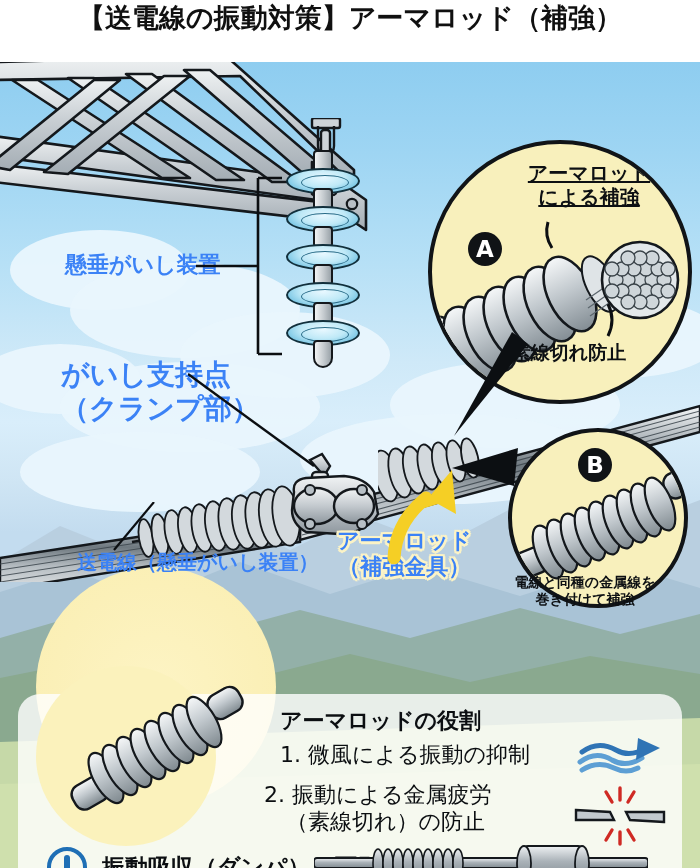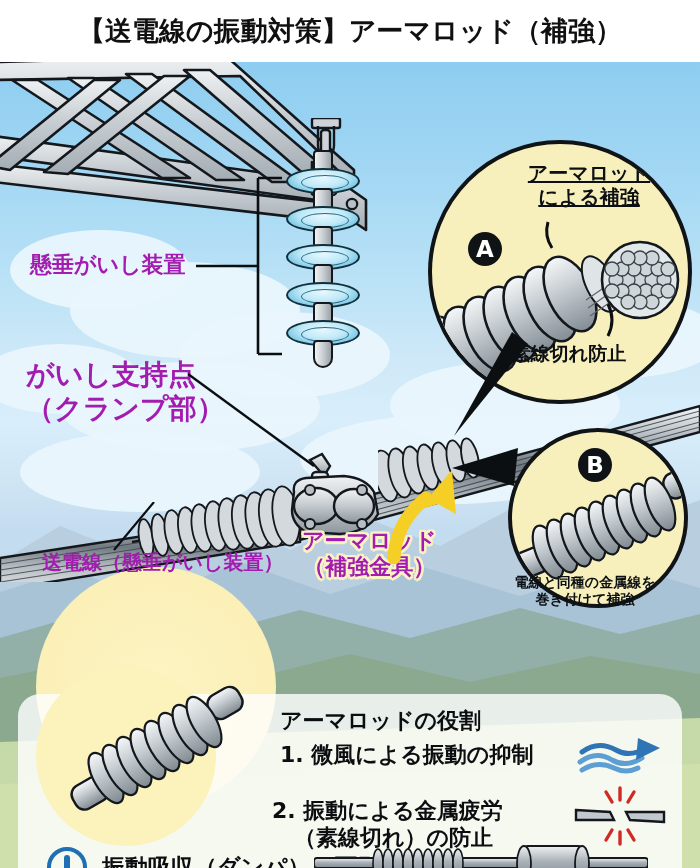--- a/index.html
+++ b/index.html
@@ -5,21 +5,21 @@
   html,body{margin:0;padding:0;background:#fff;}
   body{font-family:"DejaVu Sans","Liberation Sans",sans-serif;}
   #page{
     position:relative;width:700px;height:868px;overflow:hidden;
     background:#fff;
   }
   
   #title-bar{
     position:absolute;left:0;top:0;width:700px;height:62px;
     background:#ffffff;
-    display:flex;align-items:center;justify-content:center;
+    display:flex;justify-content:center;
     z-index:60;
   }
   #title-text{
     font-size:27px;font-weight:bold;color:#101010;
     letter-spacing:0px;white-space:nowrap;
     font-family:"DejaVu Sans","Liberation Sans",sans-serif;
   }
   
   #scene{
     position:absolute;left:0;top:62px;width:700px;height:806px;overflow:hidden;
@@ -63,40 +63,40 @@
     background:#101316;color:#fff;
     display:flex;align-items:center;justify-content:center;
     font-size:23px;font-weight:bold;line-height:1;
   }
   .detail-text{
     position:absolute;font-weight:bold;color:#0d1013;
     line-height:1.18;white-space:pre-line;text-align:center;
   }
   
   .label{
-    position:absolute;font-weight:bold;color:#a21caf;
-    line-height:1.2;white-space:pre-line;
+    position:absolute;font-weight:bold;color:#3b82f6;
+    line-height:1.2;white-space:pre-line;margin-left:35px;
   }
   .label-outline{
     text-shadow:
       -2.5px 0 #fbf3c6, 2.5px 0 #fbf3c6, 0 -2.5px #fbf3c6, 0 2.5px #fbf3c6,
       -2px -2px #fbf3c6, 2px -2px #fbf3c6, -2px 2px #fbf3c6, 2px 2px #fbf3c6;
   }
   
   #bottom-panel{
     position:absolute;left:18px;top:632px;width:664px;height:222px;
     background:rgba(255,255,255,.80);
     border-radius:22px;
     box-sizing:border-box;
   }
   .panel-title{
     position:absolute;font-weight:bold;color:#0b0e11;font-size:22px;
   }
   .panel-item{
-    position:absolute;font-weight:bold;color:#0b0e11;font-size:22px;
+    position:absolute;font-weight:normal;color:#0b0e11;font-size:22px;
     line-height:1.22;white-space:pre-line;
   }
   .warn-text{
     position:absolute;font-weight:bold;color:#0b0e11;font-size:23px;
   }
 </style>
 </head>
 <body>
 
 <div id="page">
@@ -326,21 +326,21 @@
       <svg style="position:absolute;left:0;top:0;width:264px;height:264px" viewBox="0 0 264 264">
         <path d="M116,78 Q112,92 120,104" stroke="#0c0f12" stroke-width="3" fill="none"></path>
         <path d="M176,160 Q184,176 176,192" stroke="#0c0f12" stroke-width="3" fill="none"></path>
       </svg>
 
       <div class="badge" style="left:36px;top:88px;">
         <span>A</span>
       </div>
       <div class="detail-text" style="left:62px;top:18px;width:190px;font-size:20px;text-decoration:underline;">アーマロッド
 による補強</div>
-      <div class="detail-text" style="left:42px;top:198px;width:190px;font-size:19px;">素線切れ防止</div>
+      <div class="detail-text" style="left:42px;top:198px;width:190px;font-size:19px;font-family:Liberation Serif, serif;">素線切れ防止</div>
     </div>
 
     <svg style="position:absolute;left:420px;top:270px;width:120px;height:110px" viewBox="0 0 120 110">
       <polygon points="92,0 108,12 34,104" fill="#0c0f12"></polygon>
     </svg>
 
     <div class="detail-circle" style="left:508px;top:366px;width:180px;height:180px;">
       <svg style="position:absolute;left:-8px;top:22px;width:200px;height:150px" viewBox="0 0 200 150">
         <defs>
           <linearGradient id="bg1" x1="0" y1="0" x2="0" y2="1">
@@ -429,21 +429,21 @@
           <ellipse cx="118" cy="58" rx="12" ry="28" transform="rotate(-30 118 58)"></ellipse>
           <ellipse cx="132" cy="50" rx="12" ry="28" transform="rotate(-30 132 50)"></ellipse>
           <ellipse cx="146" cy="42" rx="12" ry="28" transform="rotate(-30 146 42)"></ellipse>
         </g>
       </svg>
 
       <div class="panel-title" style="left:262px;top:12px;">アーマロッドの役割</div>
 
       <div class="panel-item" style="left:262px;top:48px;">1. 微風による振動の抑制</div>
 
-      <div class="panel-item" style="left:254px;top:88px;margin-top:16px;">2. 振動による金属疲労
+      <div class="panel-item" style="left:246px;top:88px;">2. 振動による金属疲労
 　（素線切れ）の防止</div>
 
       <svg style="position:absolute;left:558px;top:42px;width:86px;height:40px" viewBox="0 0 86 40">
         <g stroke="#5d9fd4" stroke-width="5" fill="none" stroke-linecap="round">
           <path d="M4,26 Q20,14 36,24 Q50,32 66,22"></path>
           <path d="M6,34 Q22,24 38,32 Q50,38 62,32"></path>
         </g>
         <g stroke="#2f74b5" stroke-width="5" fill="none" stroke-linecap="round">
           <path d="M6,16 Q22,4 40,14 Q54,22 70,12"></path>
         </g>

